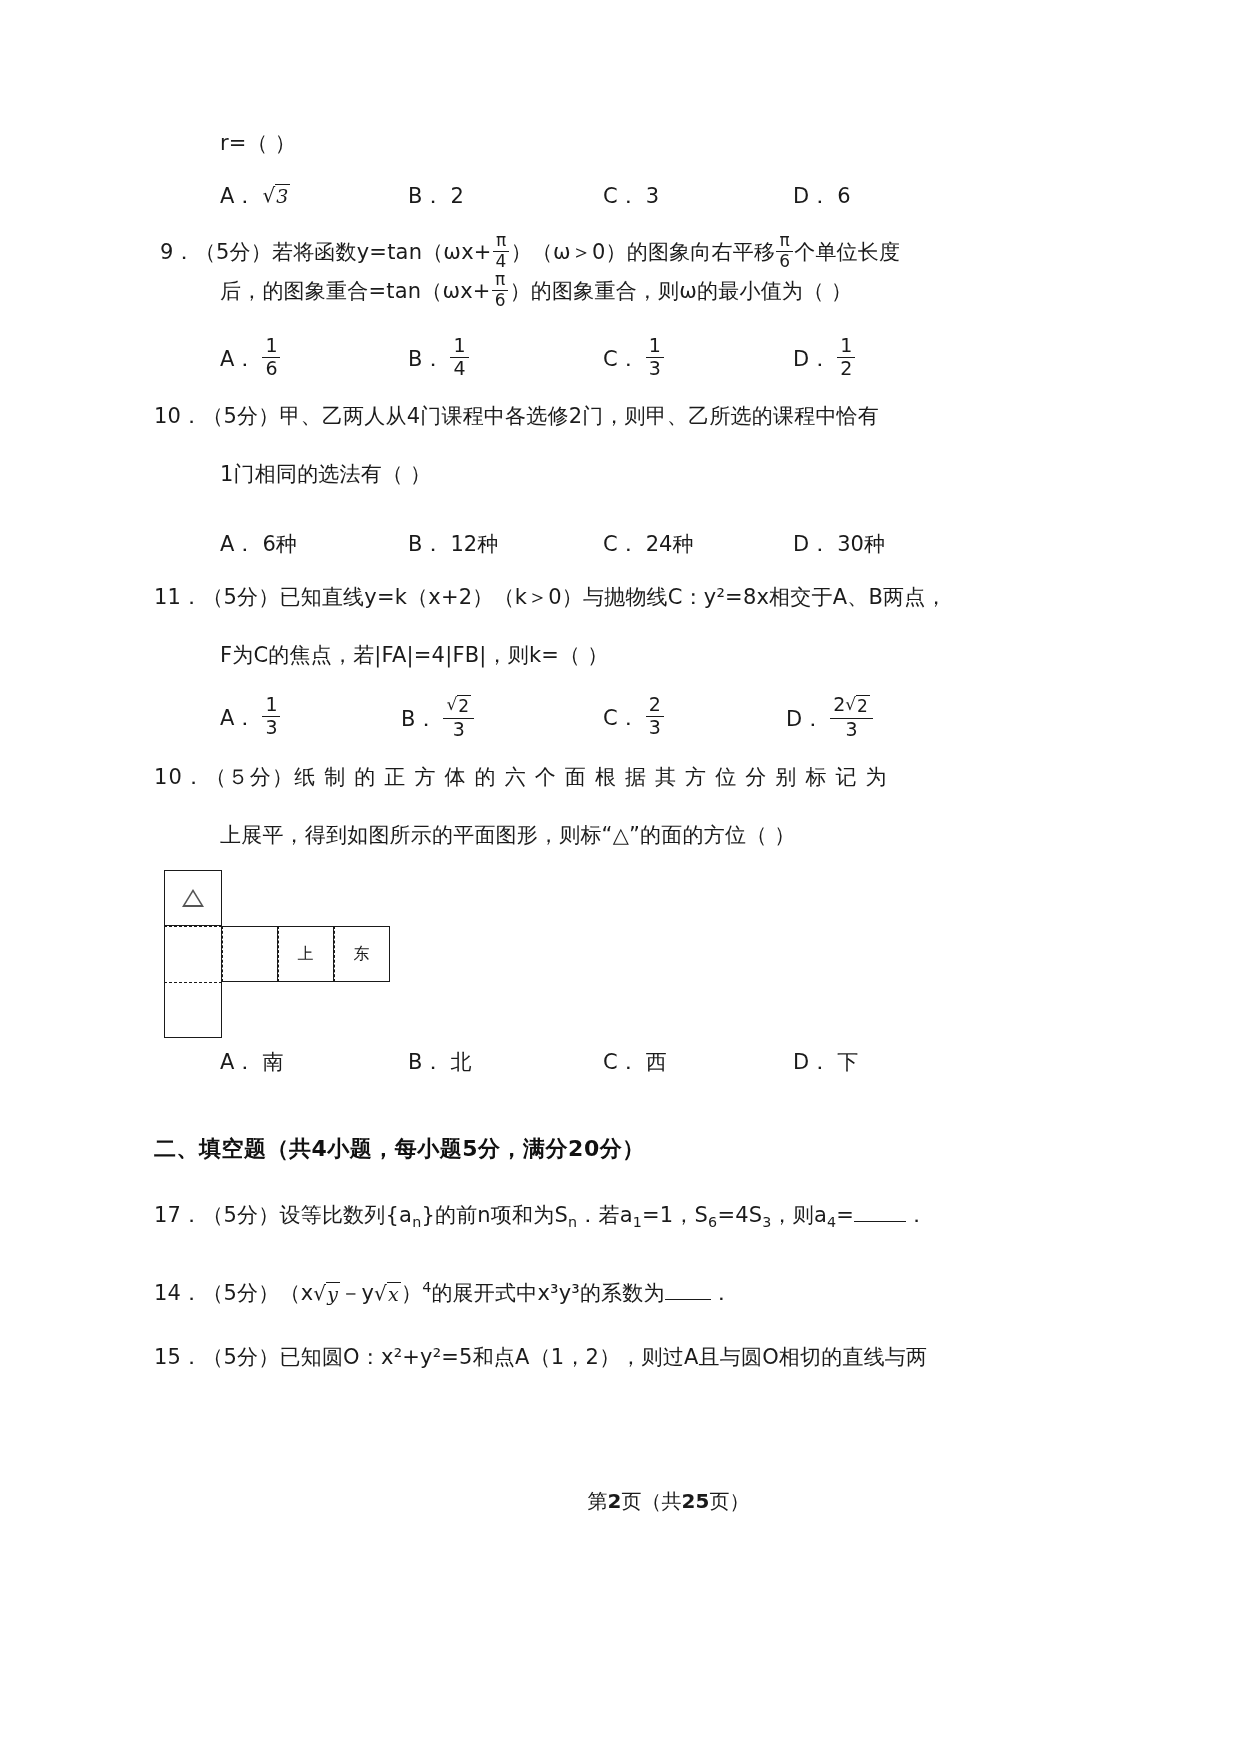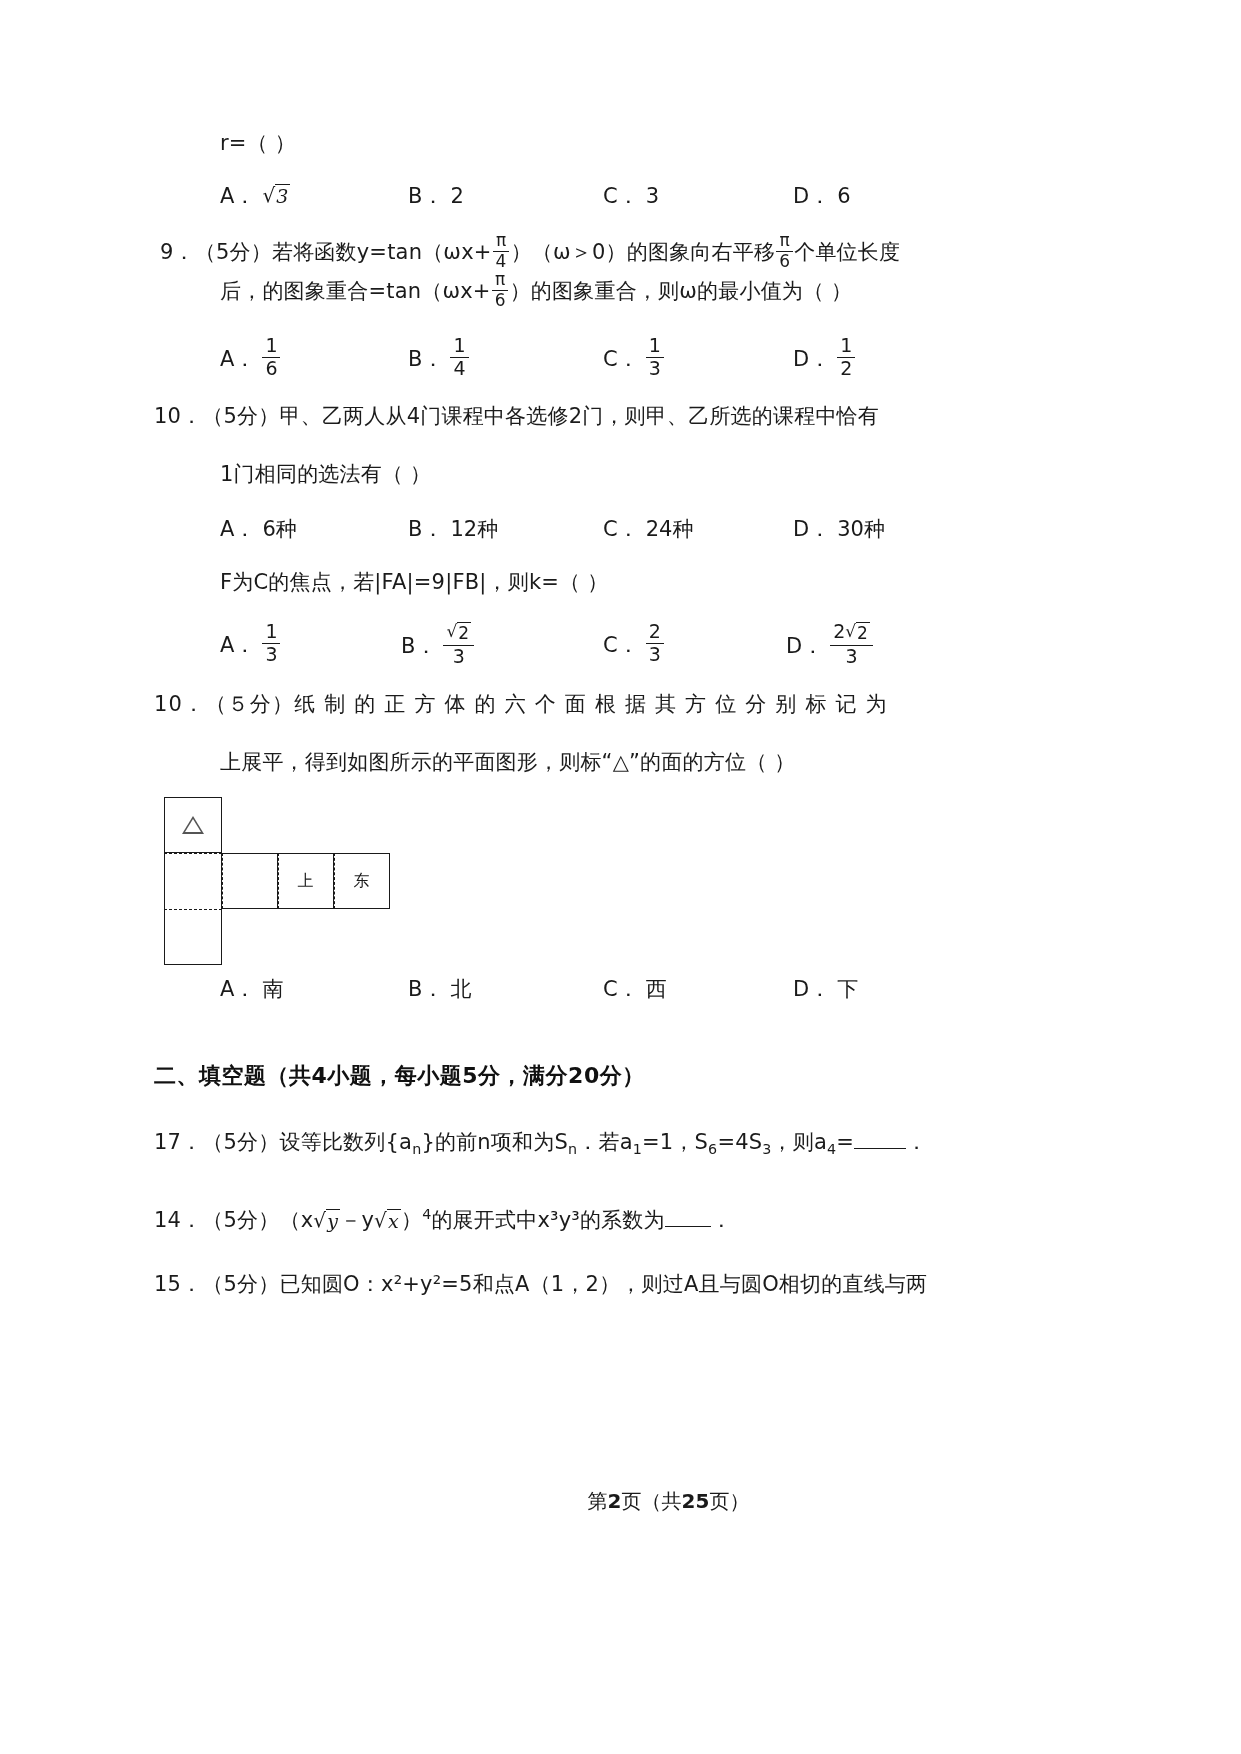--- a/index.html
+++ b/index.html
@@ -277,21 +277,21 @@
         <span class="frac">
             <span class="num">1</span>
             <span class="den">2</span>
           </span>
       </div>
     </div>
 
     <div class="row qline" style="margin-left:-32px; margin-bottom:28px;">
       <span>10．</span><span>（5分）</span><span>甲、乙两人从4门课程中各选修2门，则甲、乙所选的课程中恰有</span>
     </div>
-    <div class="row qline indent" style="margin-bottom:26px;">
+    <div class="row qline indent" style="margin-bottom:41px;">
       <span>1门相同的选法有（    ）</span>
     </div>
 
     <div class="opts" style="height:52px;">
       <div class="opt opt-a">
         <span class="lbl">A．</span>
         <span>6种</span>
       </div>
       <div class="opt opt-b">
         <span class="lbl">B．</span>
@@ -300,22 +300,25 @@
       <div class="opt opt-c">
         <span class="lbl">C．</span>
         <span>24种</span>
       </div>
       <div class="opt opt-d">
         <span class="lbl">D．</span>
         <span>30种</span>
       </div>
     </div>
 
+    <div class="row qline" style="margin-left:-32px; margin-bottom:28px;">
+      <span>11．</span><span>（5分）</span><span>已知直线y=k（x+2）（k＞0）与抛物线C：y²=8x相交于A、B两点，</span>
+    </div>
     <div class="row qline indent" style="margin-bottom:26px;">
-      <span>F为C的焦点，若|FA|=9|FB|，则k=（    ）</span>
+      <span>F为C的焦点，若|FA|=4|FB|，则k=（    ）</span>
     </div>
 
     <div class="opts" style="height:66px;">
       <div class="opt opt-a">
         <span class="lbl">A．</span>
         <span class="frac">
             <span class="num">1</span>
             <span class="den">3</span>
           </span>
       </div>

